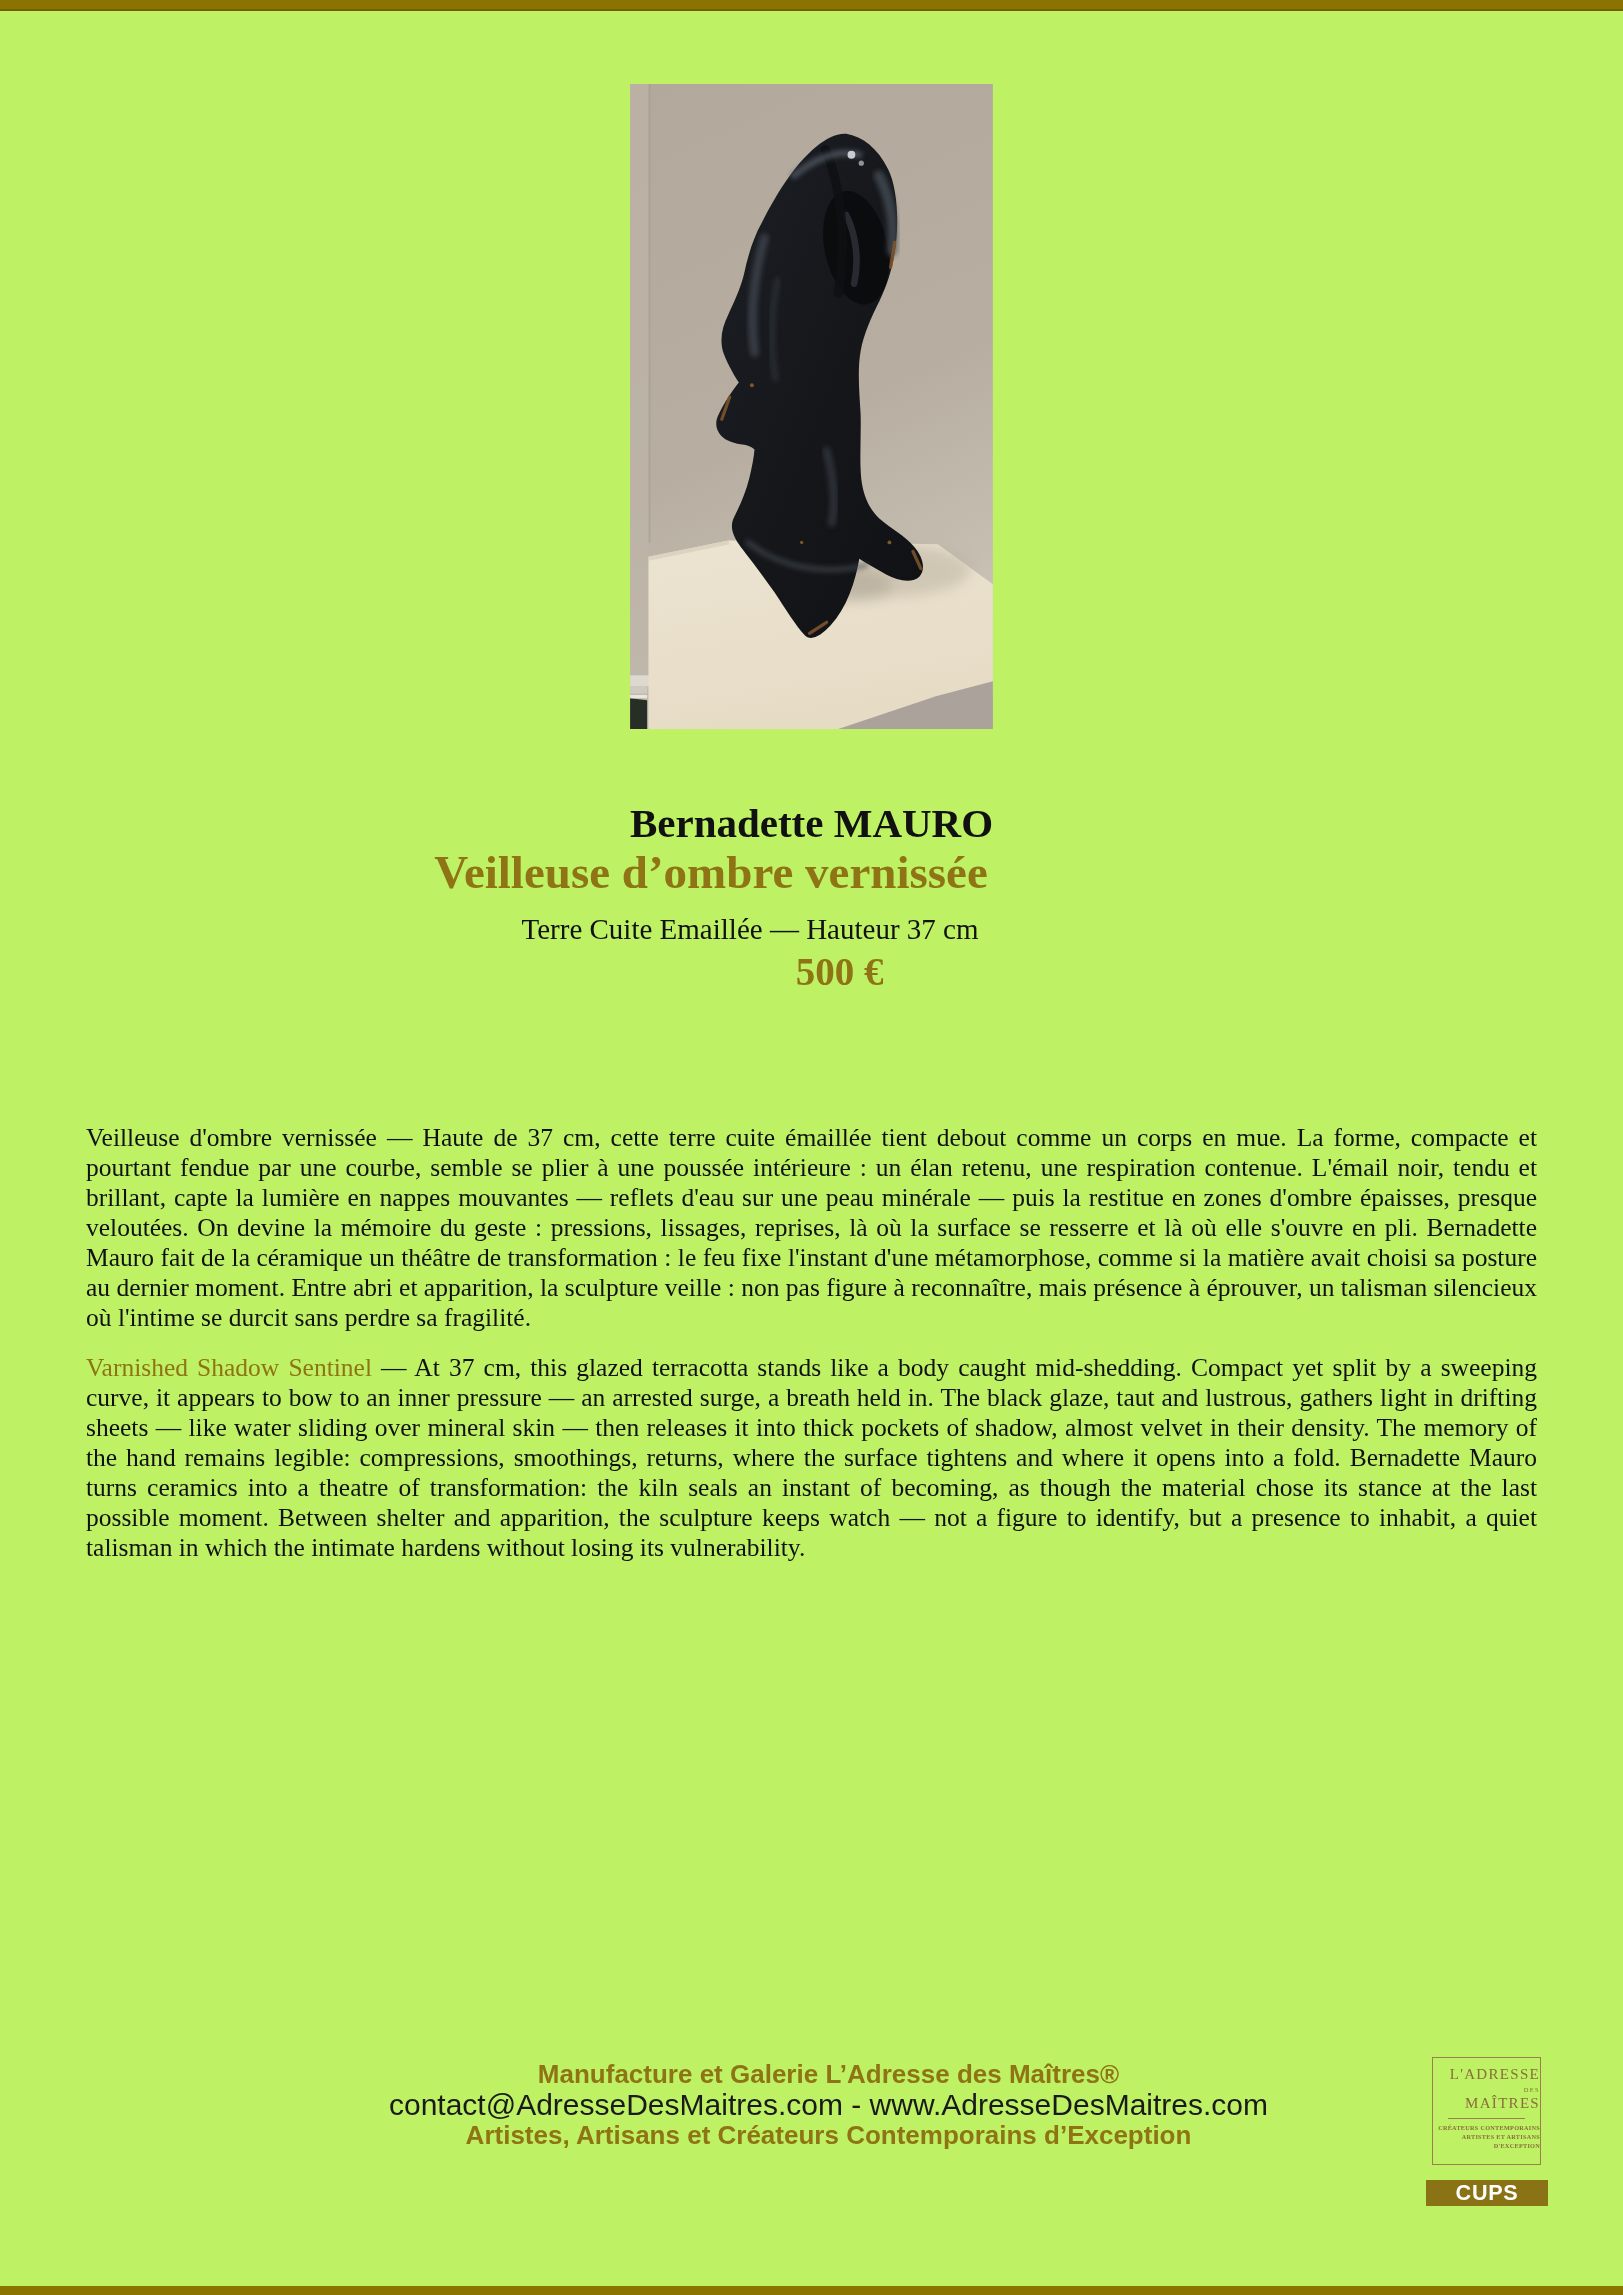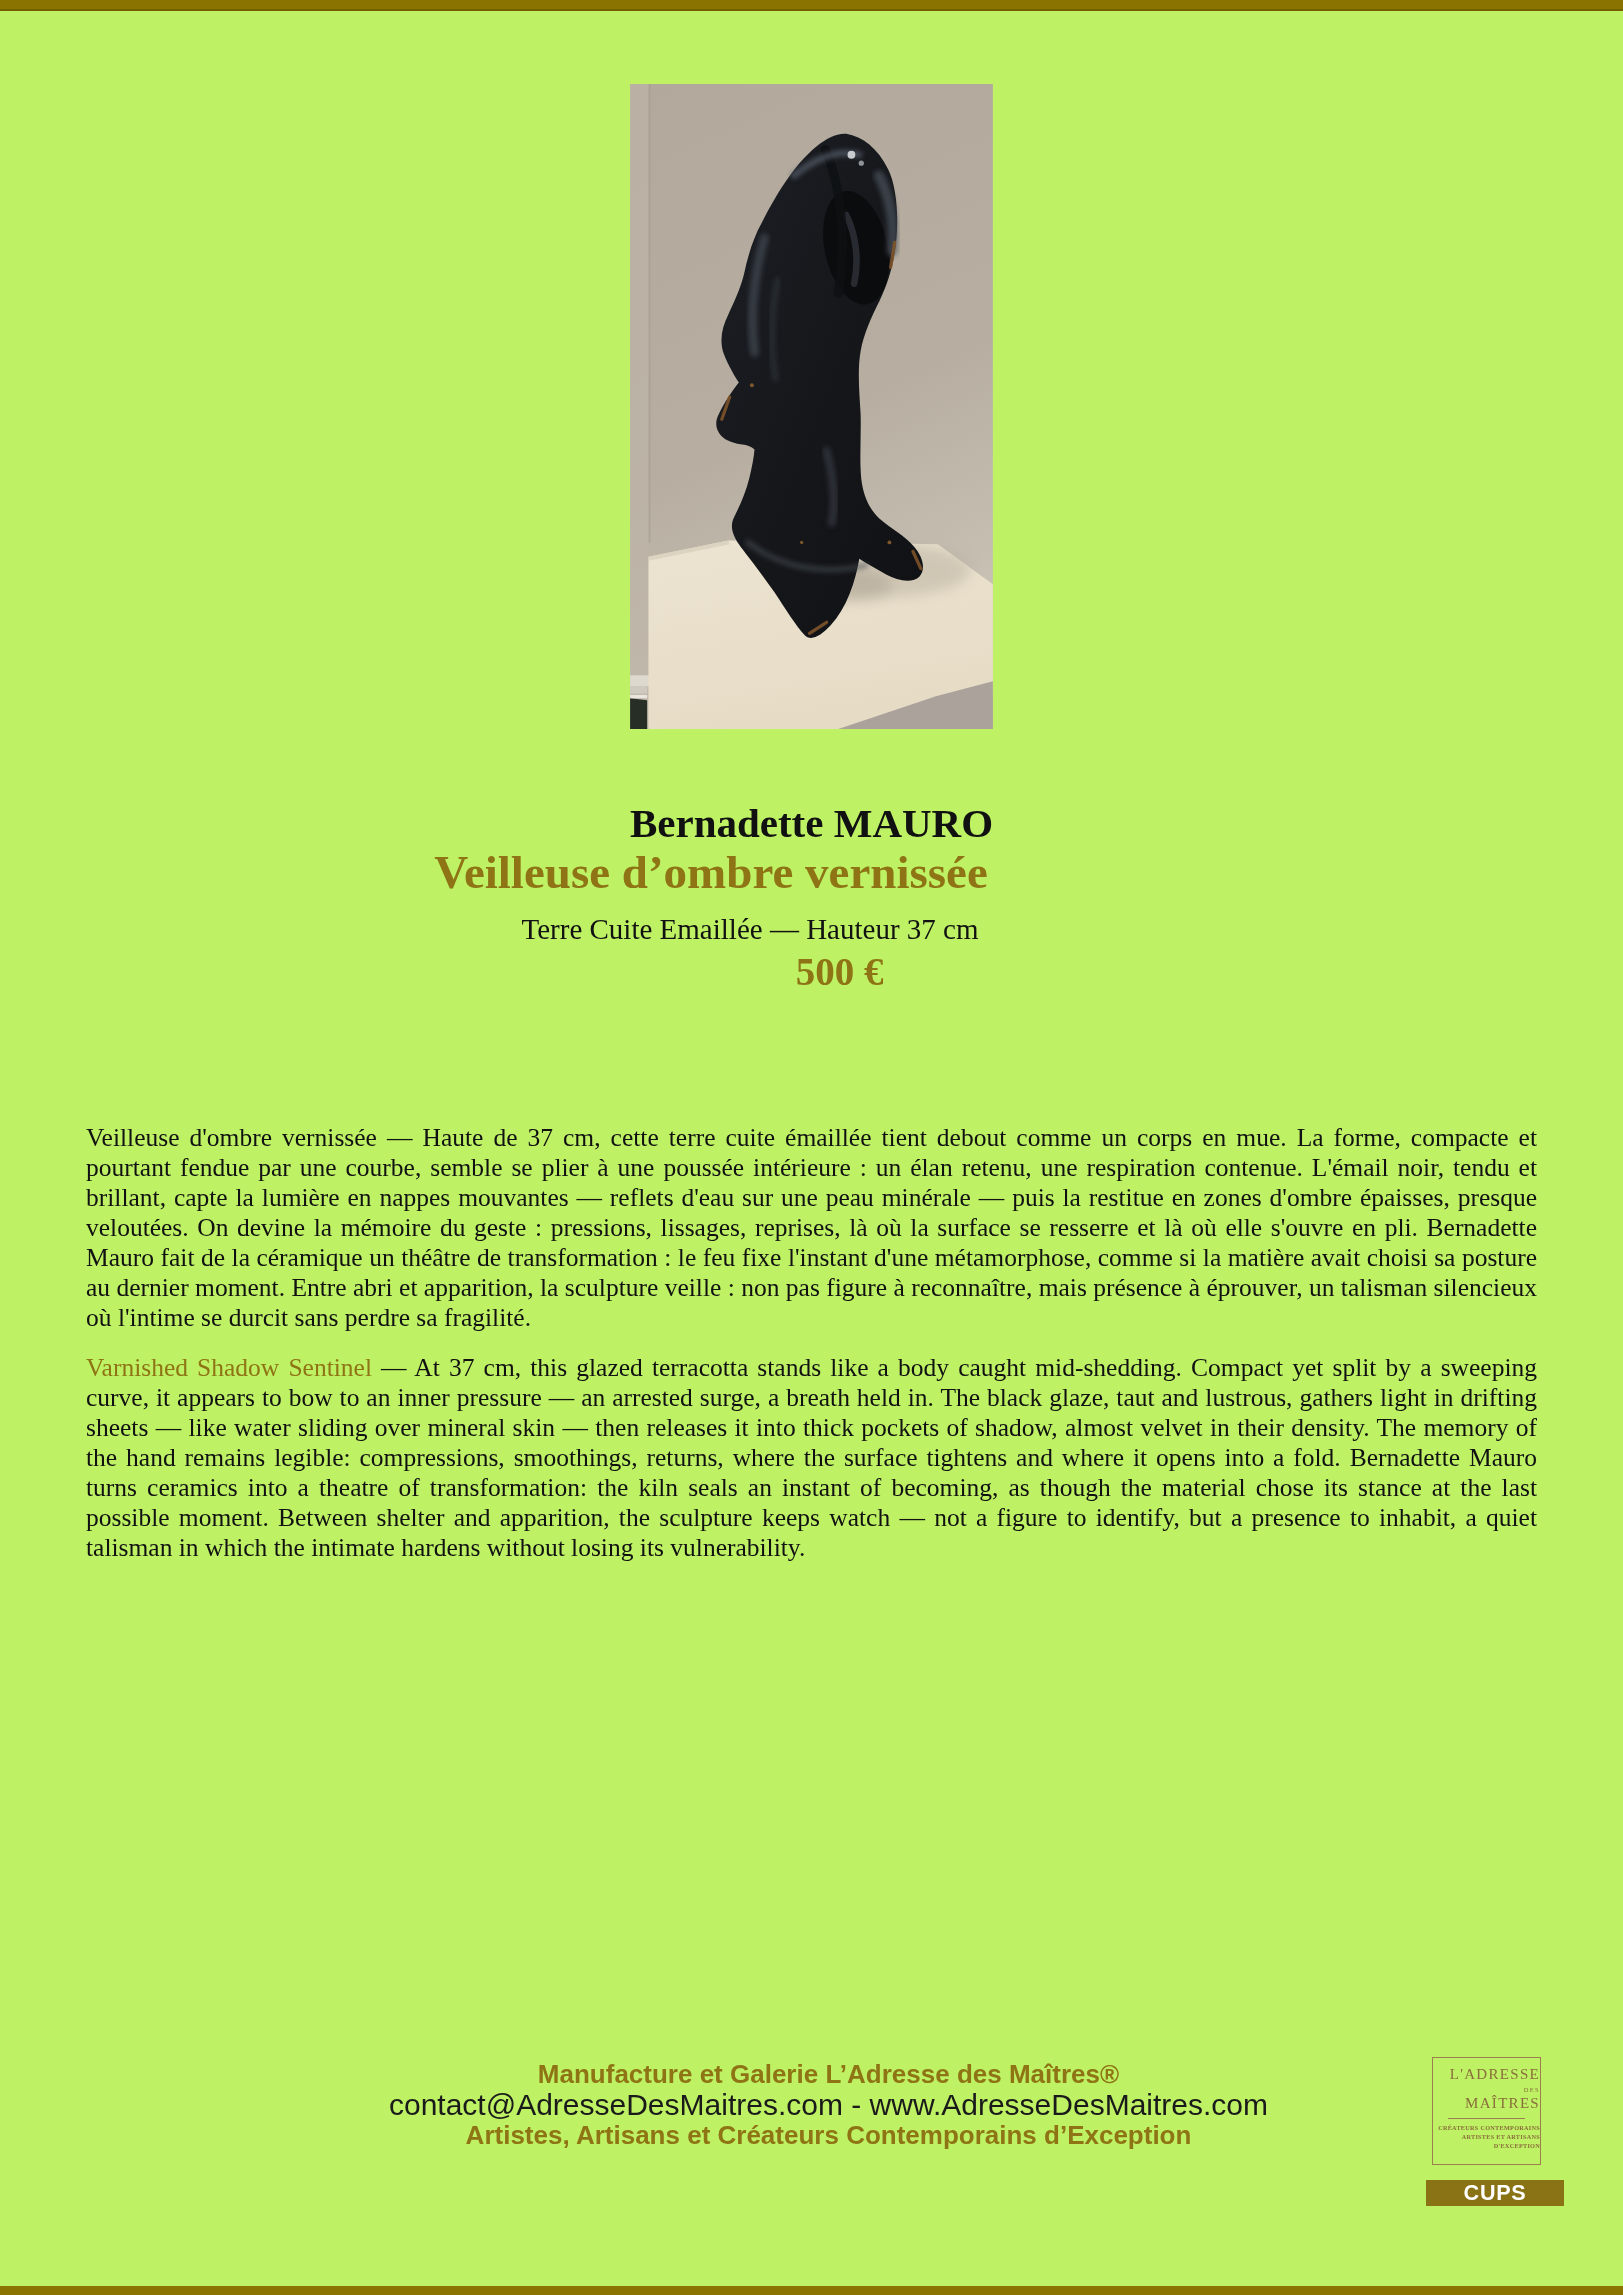--- a/index.html
+++ b/index.html
@@ -120,21 +120,21 @@
   .logo-l3 { font-size: 15px; letter-spacing: 1.3px; margin-top: 2px; }
   .logo-divider {
     width: 77px; height: 0;
     border-top: 0.7px solid #9B7F4E;
     margin: 5.9px auto 5.2px auto;
   }
   .logo-l4, .logo-l5, .logo-l6 { font-size: 6.2px; letter-spacing: 0.3px; margin-top: 2px; font-weight: bold; }
   .cups-badge {
     position: absolute;
     left: 1426px; top: 2180px;
-    width: 138px; height: 26px;
+    width: 122px; height: 26px;
     background: #8A7314;
     color: #ffffff;
     font-family: "Liberation Sans", sans-serif;
     font-weight: bold;
     font-size: 21.6px;
     letter-spacing: 0.7px;
     text-align: center;
     line-height: 26px;
   }
 </style>

